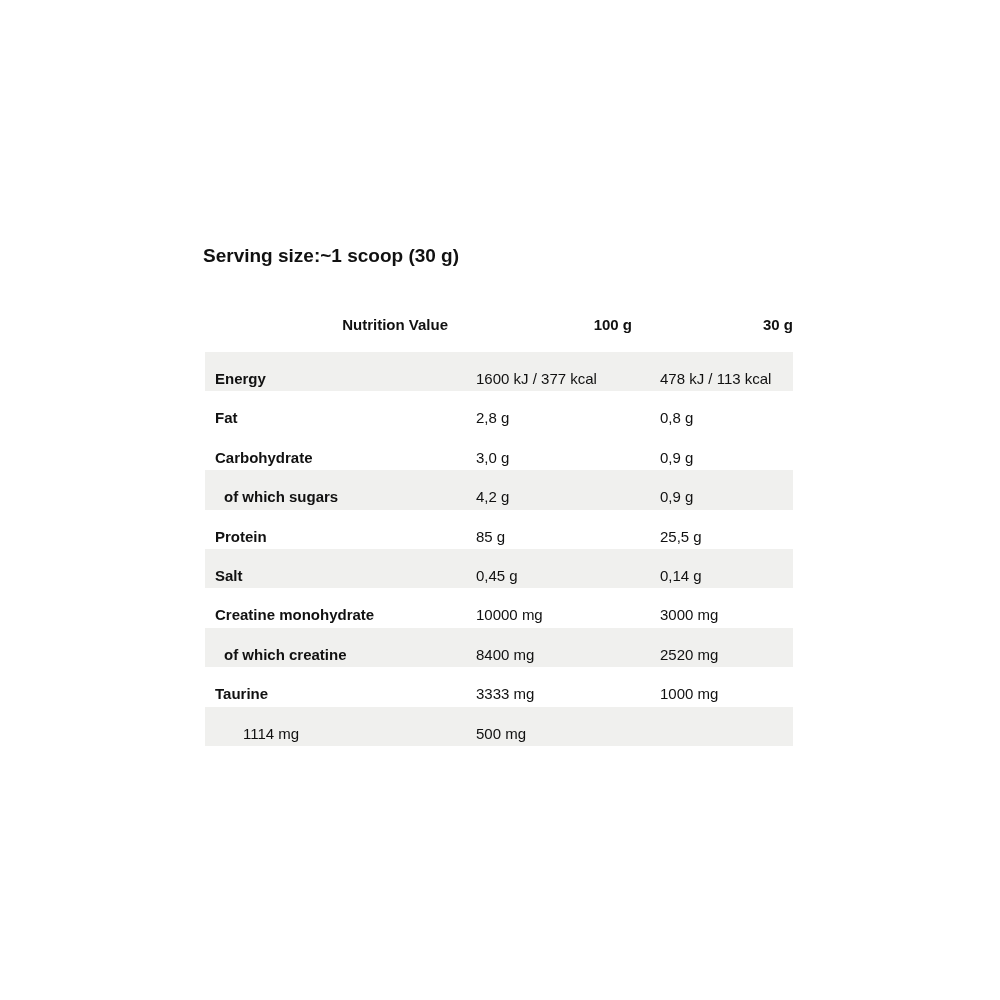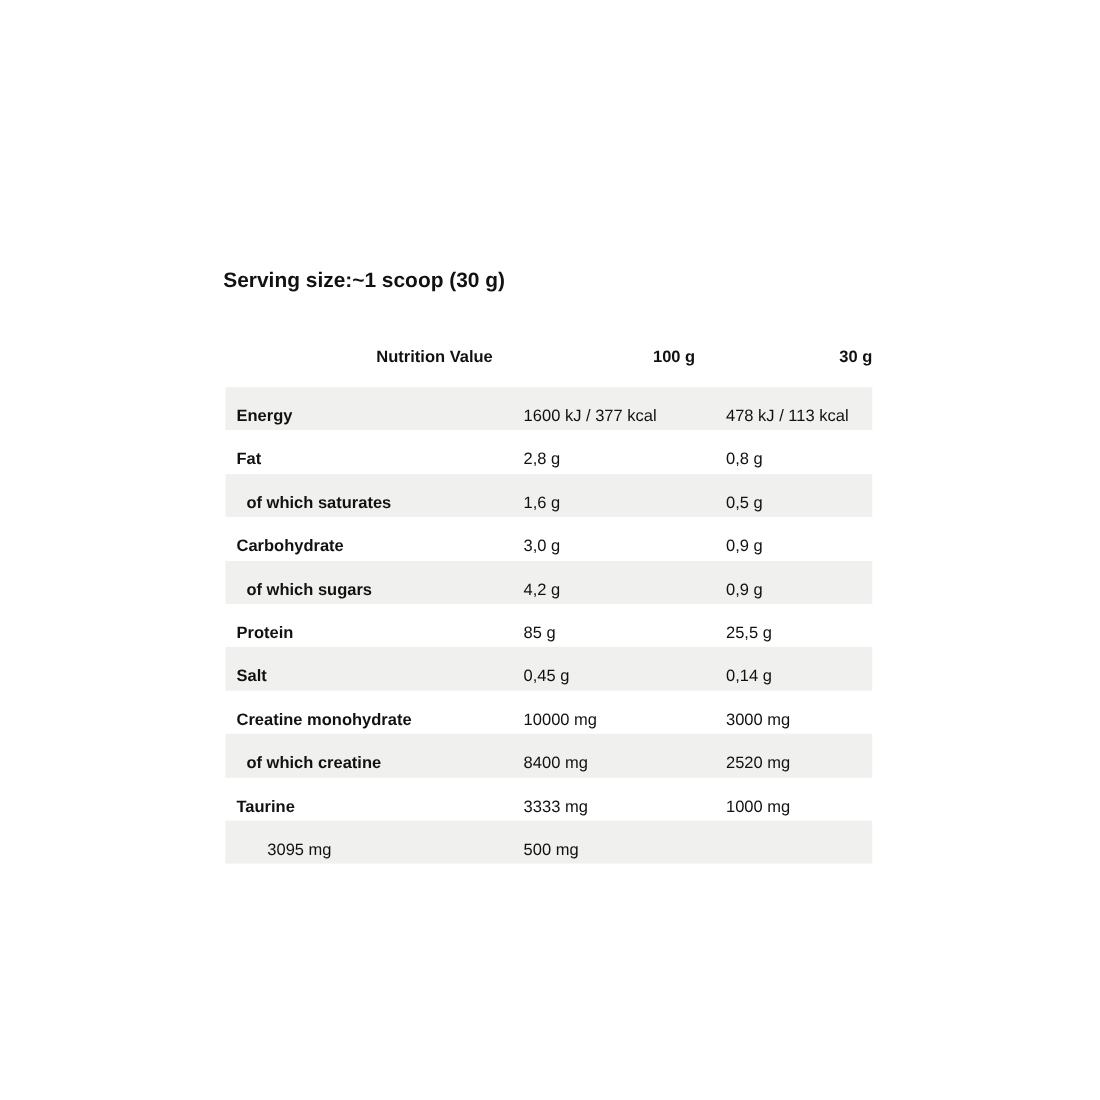--- a/index.html
+++ b/index.html
@@ -59,25 +59,20 @@
         <div class="t-row shaded">
     <div class="cell label">Energy</div>
     <div class="cell value">1600 kJ / 377 kcal</div>
     <div class="cell value">478 kJ / 113 kcal</div>
   </div>
         <div class="t-row">
     <div class="cell label">Fat</div>
     <div class="cell value">2,8 g</div>
     <div class="cell value">0,8 g</div>
   </div>
-        <div class="t-row shaded">
-    <div class="cell label indent">of which saturates</div>
-    <div class="cell value">1,6 g</div>
-    <div class="cell value">0,5 g</div>
-  </div>
         <div class="t-row">
     <div class="cell label">Carbohydrate</div>
     <div class="cell value">3,0 g</div>
     <div class="cell value">0,9 g</div>
   </div>
         <div class="t-row shaded">
     <div class="cell label indent">of which sugars</div>
     <div class="cell value">4,2 g</div>
     <div class="cell value">0,9 g</div>
   </div>
@@ -100,19 +95,19 @@
     <div class="cell label indent">of which creatine</div>
     <div class="cell value">8400 mg</div>
     <div class="cell value">2520 mg</div>
   </div>
         <div class="t-row">
     <div class="cell label">Taurine</div>
     <div class="cell value">3333 mg</div>
     <div class="cell value">1000 mg</div>
   </div>
         <div class="t-row shaded">
-    <div class="cell value">3095 mg</div>
+    <div class="cell value">1114 mg</div>
     <div class="cell value">500 mg</div>
   </div>
       </div>
   </div>
 
 </div>
 
 </body></html>

